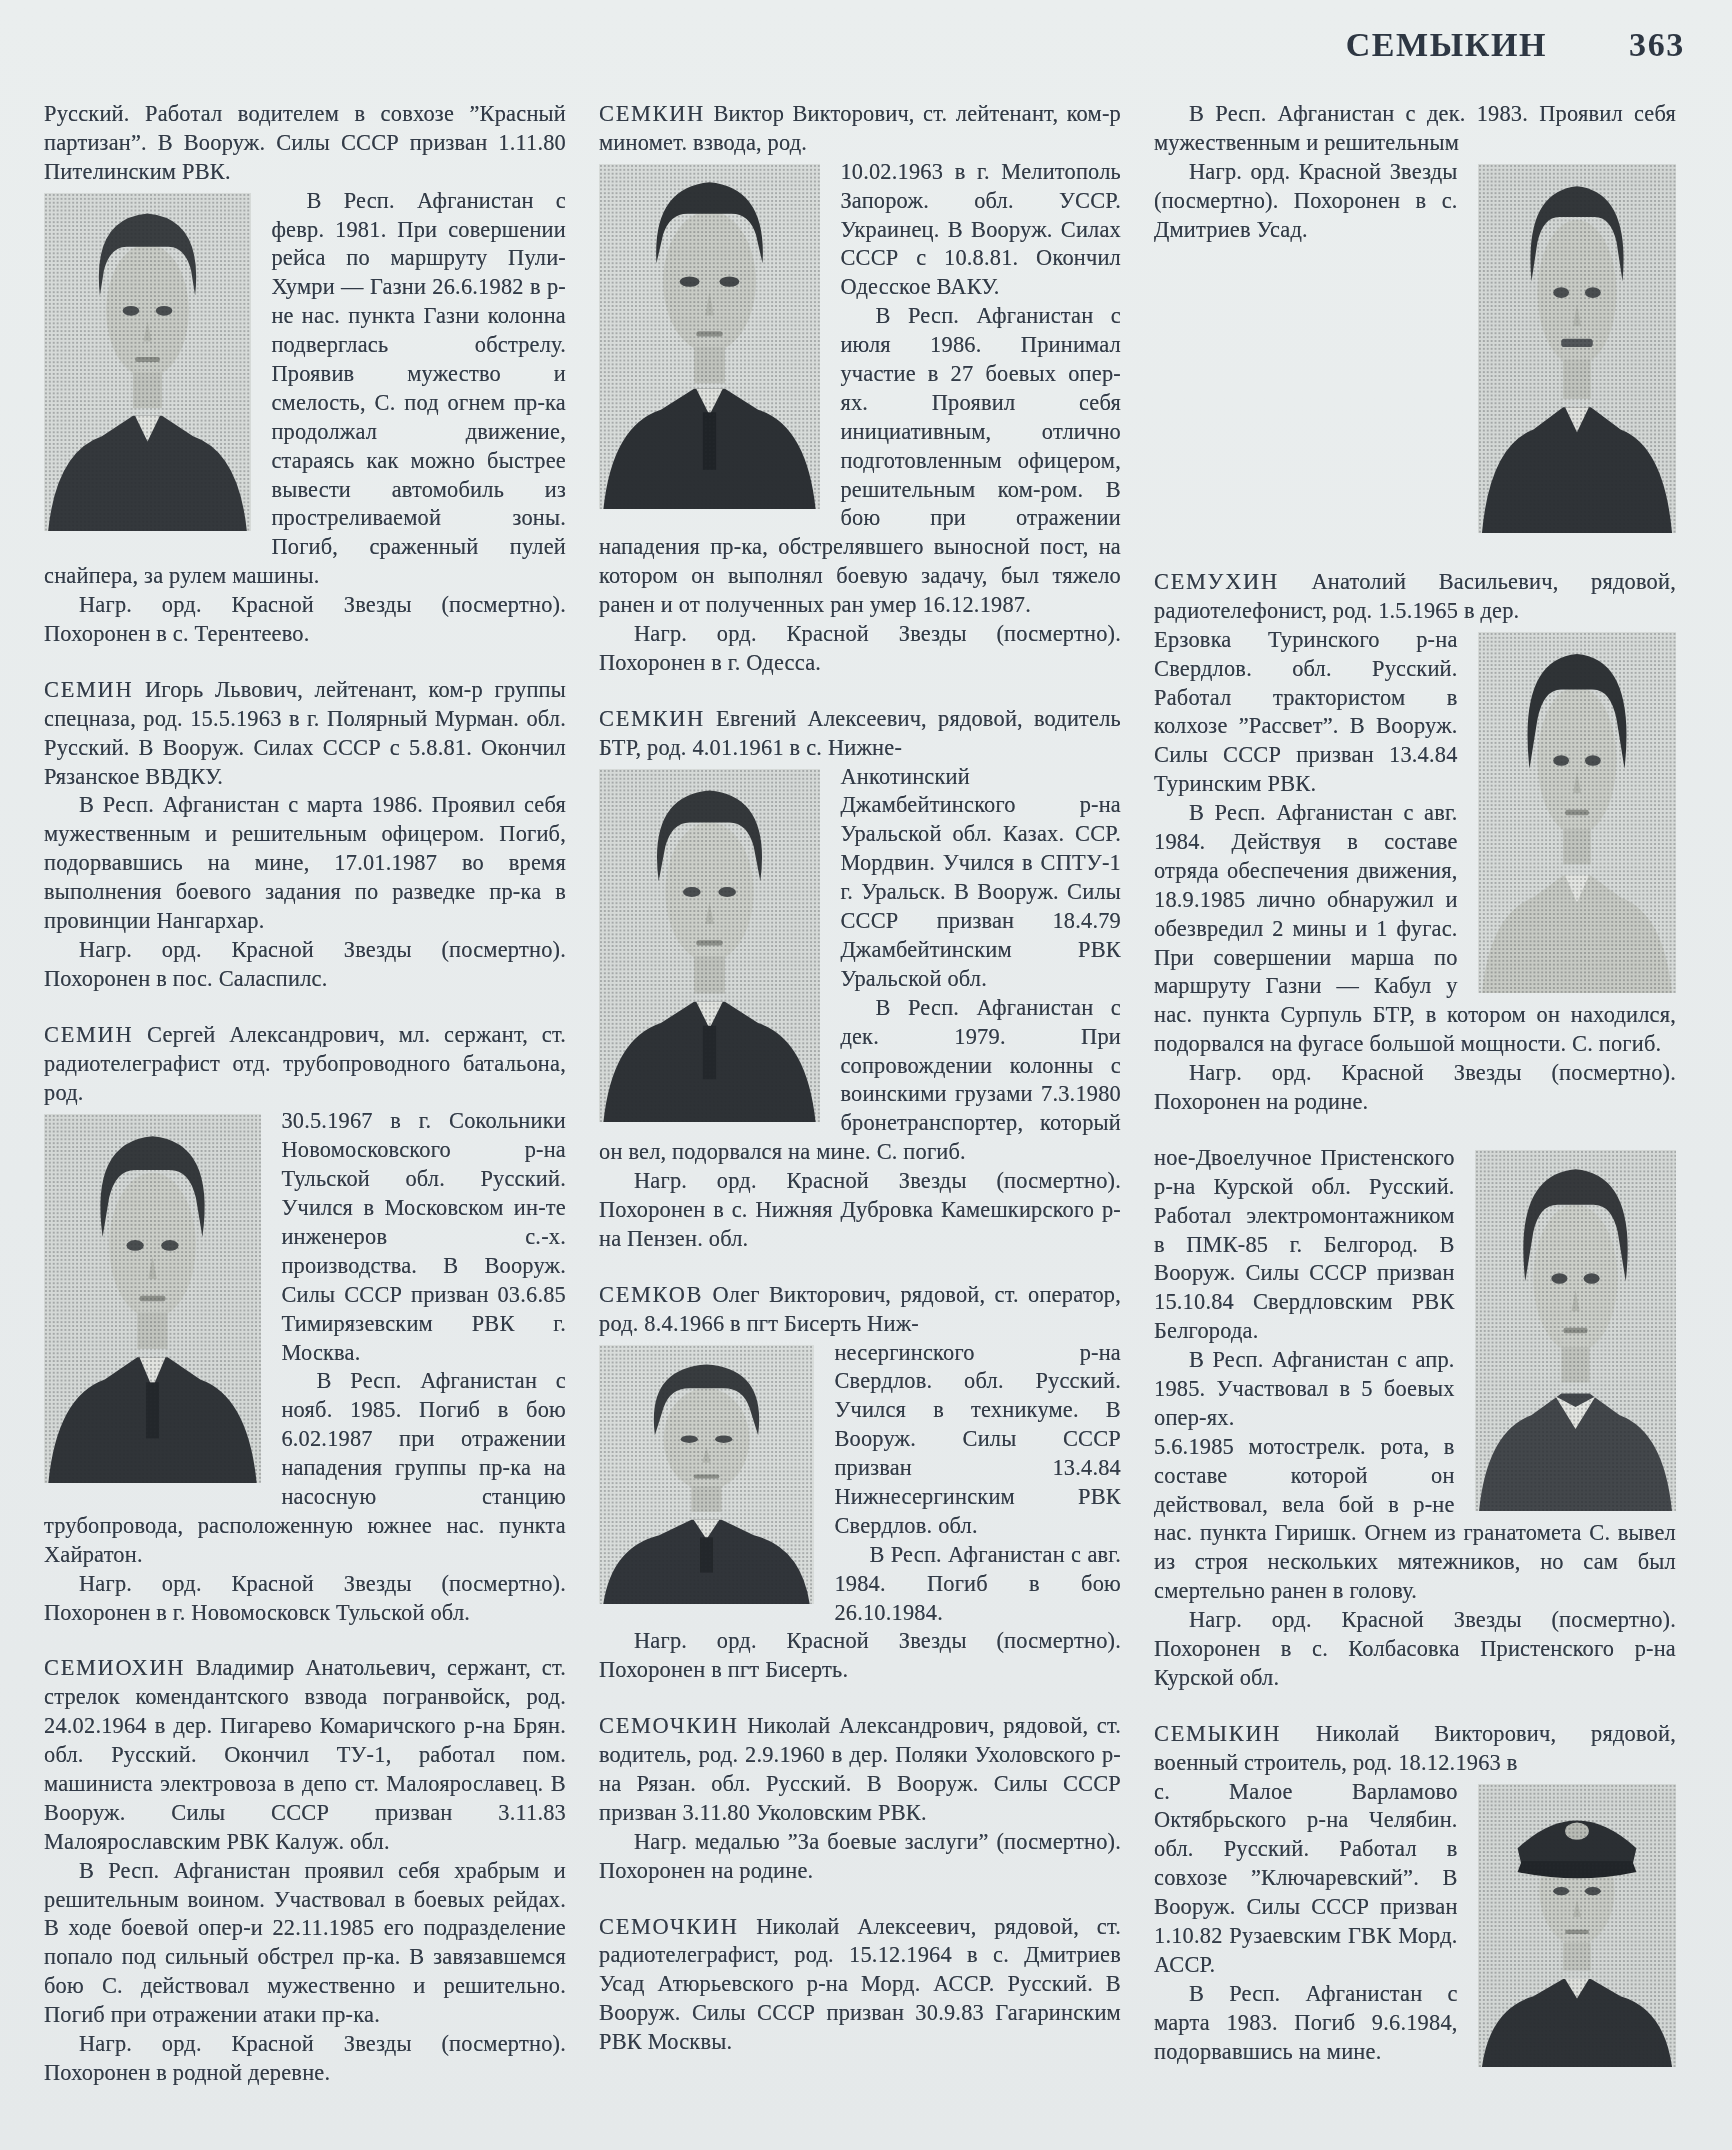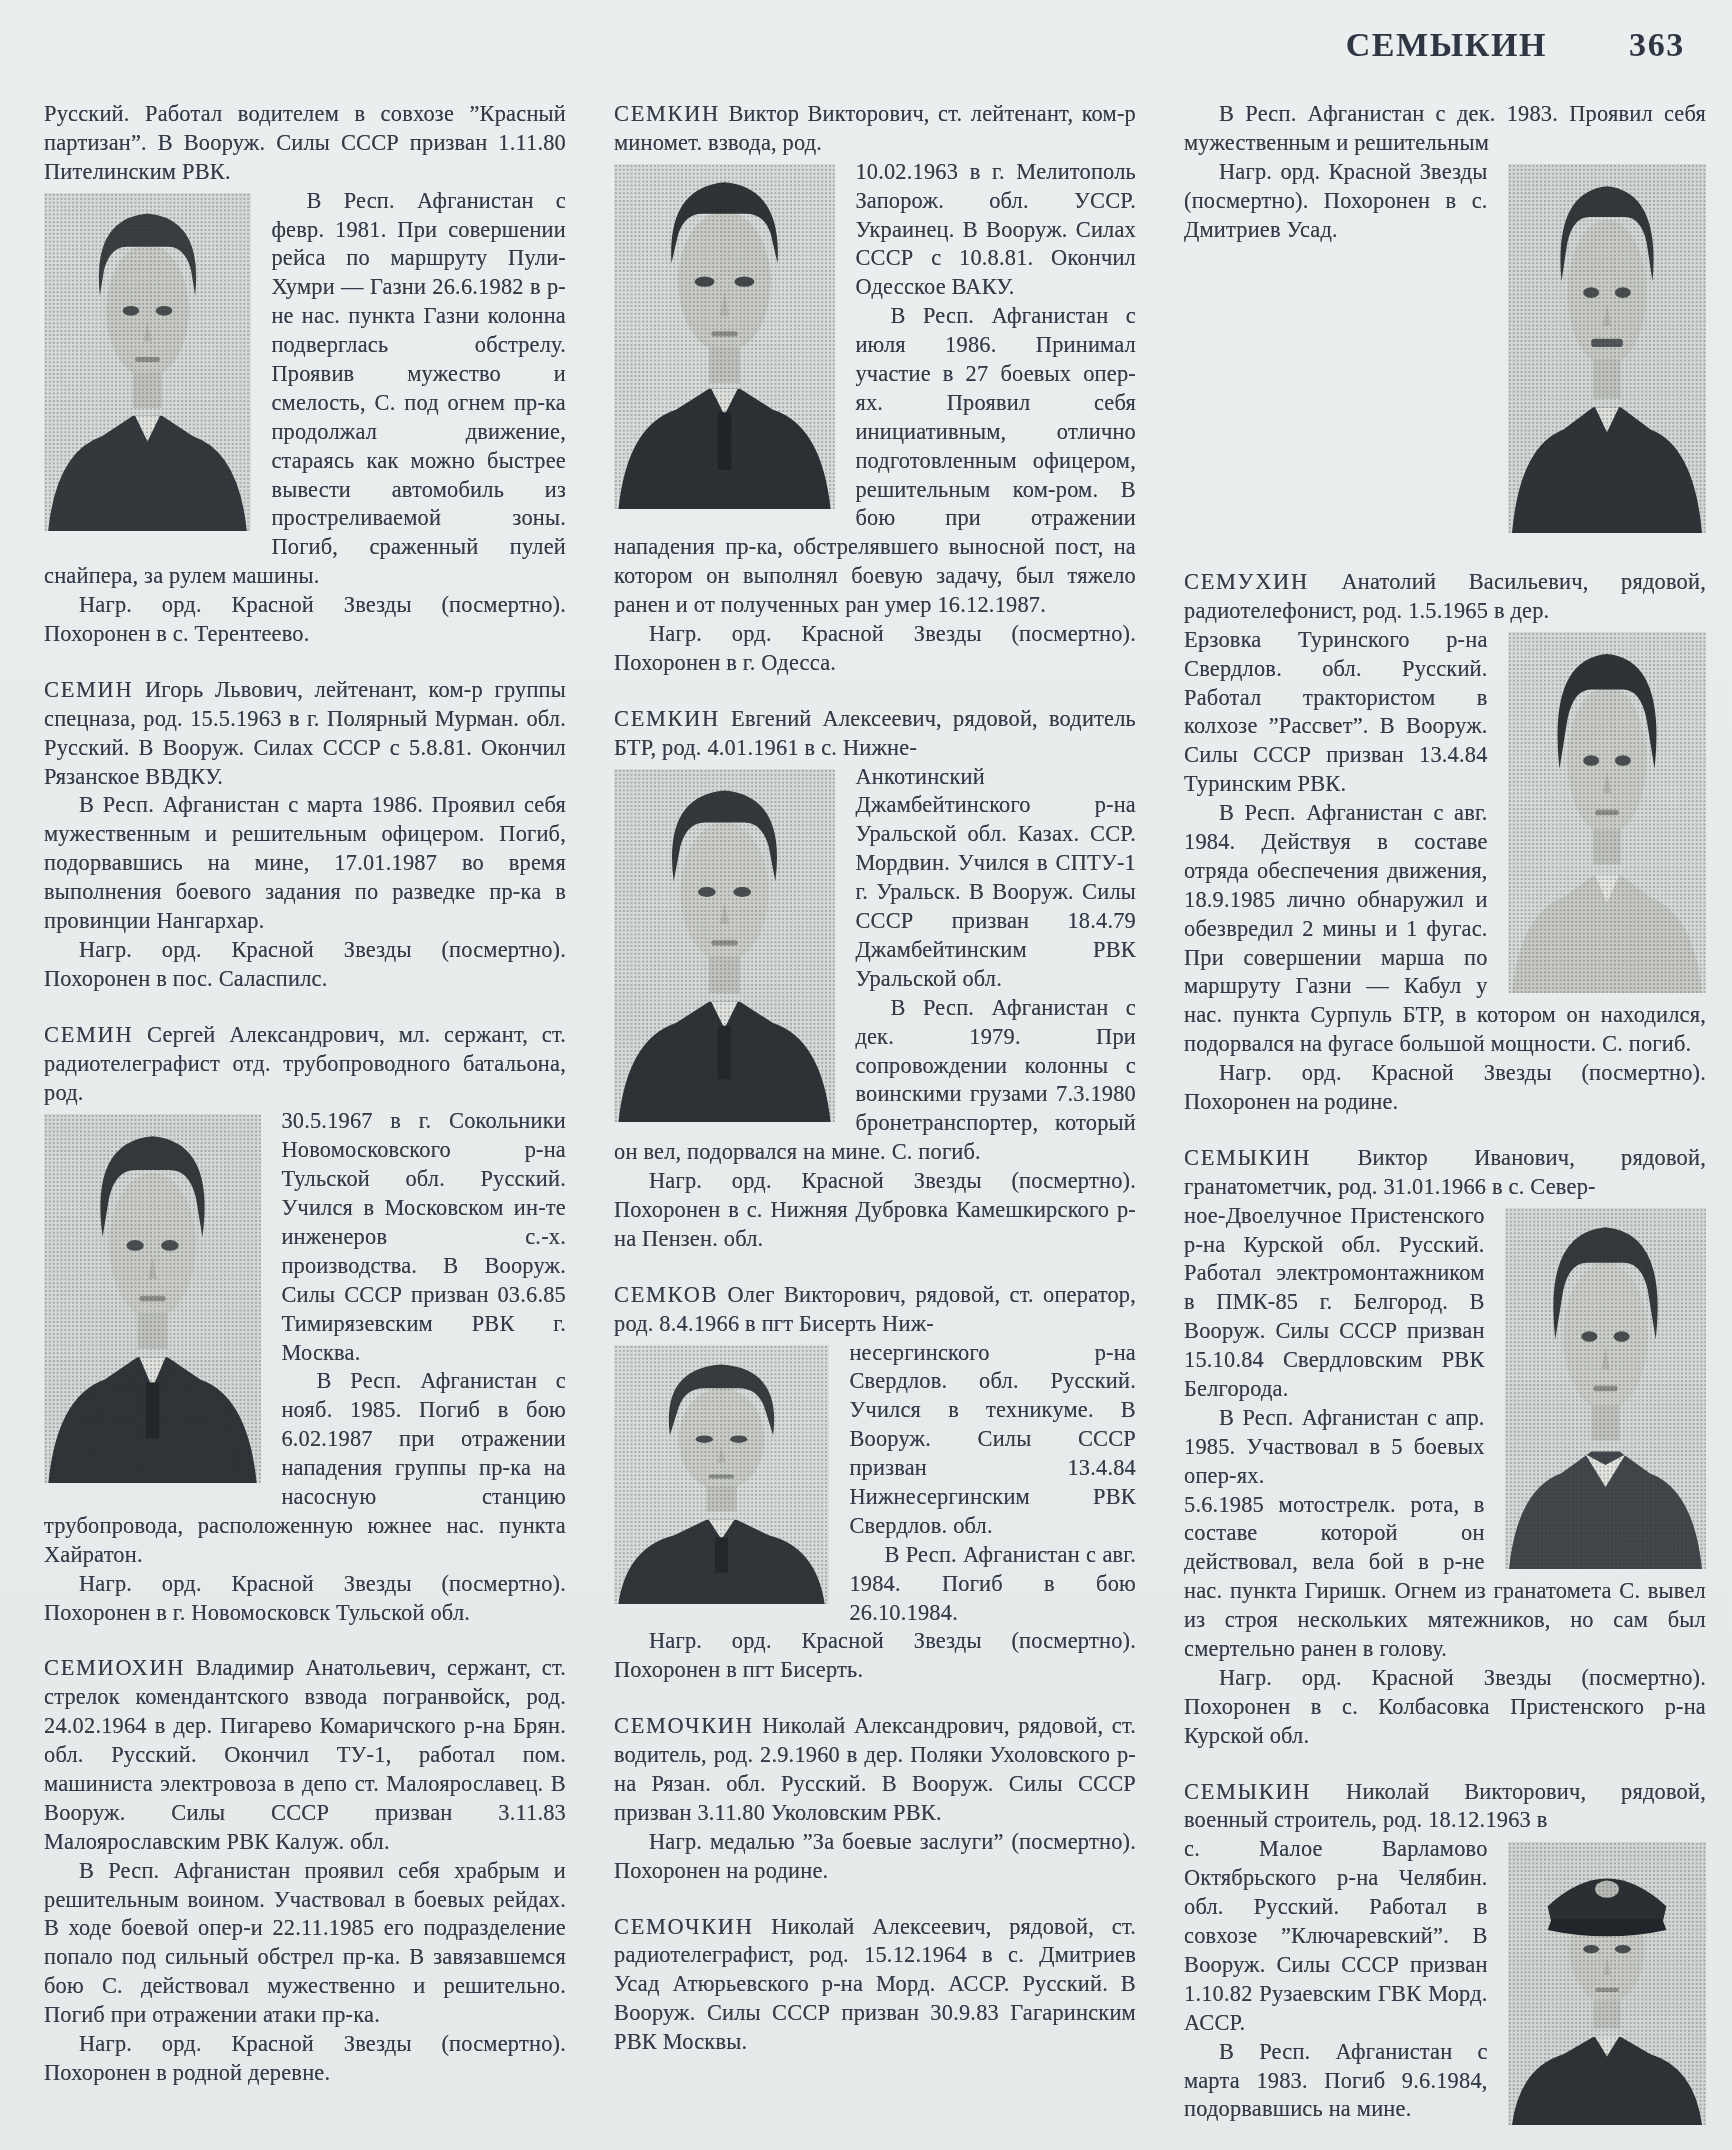--- a/index.html
+++ b/index.html
@@ -9,21 +9,21 @@
     overflow:hidden;
     font-family:"Liberation Serif","DejaVu Serif",serif;
     color:#323b47;
   }
   .page{box-sizing:border-box;width:1732px;height:2151px;padding:26px 44px 28px 44px;position:relative;}
   .page-header{
     display:flex;justify-content:flex-end;align-items:baseline;gap:82px;
     font-weight:bold;font-size:34px;letter-spacing:1.6px;color:#2e3743;
     padding-right:3.1px;margin-bottom:36px;
   }
-  .cols{display:flex;gap:48px;}
+  .cols{display:flex;gap:33px;}
   .col{
     width:522px;flex:0 0 522px;
     font-size:22.4px;line-height:1.29;
     text-align:justify;
     text-shadow:0 0 0.4px rgba(45,53,66,.55);
     letter-spacing:0.2px;
   }
   .entry{display:flow-root;margin-top:27px;}
   .entry:first-child{margin-top:0;}
   .para{margin:0;text-indent:35px;}
@@ -237,21 +237,20 @@
             <path d="M2 132 Q6 103 28 97 L43 89 L57 89 L72 97 Q94 103 98 132 Z" fill="#c7cac4"></path>
             <path d="M44 89 L50 99 L56 89 Z" fill="#e3e5e1"></path>
           </svg>
         </div>
         <p class="para noindent">Ерзовка Туринского р-на Свердлов. обл. Русский. Работал трактористом в колхозе ”Рассвет”. В Вооруж. Силы СССР призван 13.4.84 Туринским РВК.</p>
         <p class="para">В Респ. Афганистан с авг. 1984. Действуя в составе отряда обеспечения движения, 18.9.1985 лично обнаружил и обезвредил 2 мины и 1 фугас. При совершении марша по маршруту Газни — Кабул у нас. пункта Сурпуль БТР, в котором он находился, подорвался на фугасе большой мощности. С. погиб.</p>
         <p class="para">Нагр. орд. Красной Звезды (посмертно). Похоронен на родине.</p>
       </section>
 
       <section class="entry">
-        <p class="para noindent"><span class="surname">СЕМЫКИН</span><span> Виктор Иванович, рядовой, гранатометчик, род. 31.01.1966 в с. Север-</span></p>
         <div class="photo right ph-c3c">
           <svg viewBox="0 0 100 132" preserveAspectRatio="none">
             <rect x="0" y="0" width="100" height="132" fill="#d4d8d6"></rect>
             <ellipse cx="50" cy="47" rx="21" ry="27" fill="#cccfc9"></ellipse>
             <path d="M25 48 Q19 9 50 7 Q81 9 75 48 L71 30 Q68 20 59 20 L41 20 Q32 20 29 30 Z" fill="#36393c"></path>
             <ellipse cx="42" cy="47" rx="4" ry="1.9" fill="#4a4e50"></ellipse>
             <ellipse cx="58" cy="47" rx="4" ry="1.9" fill="#4a4e50"></ellipse>
             <path d="M50 51 L48 59 L52 59 Z" fill="#b7bab3"></path>
             <rect x="44" y="65" width="12" height="2" rx="1" fill="#8e918b"></rect>
             <rect x="43" y="72" width="14" height="13" fill="#c1c4be"></rect>

